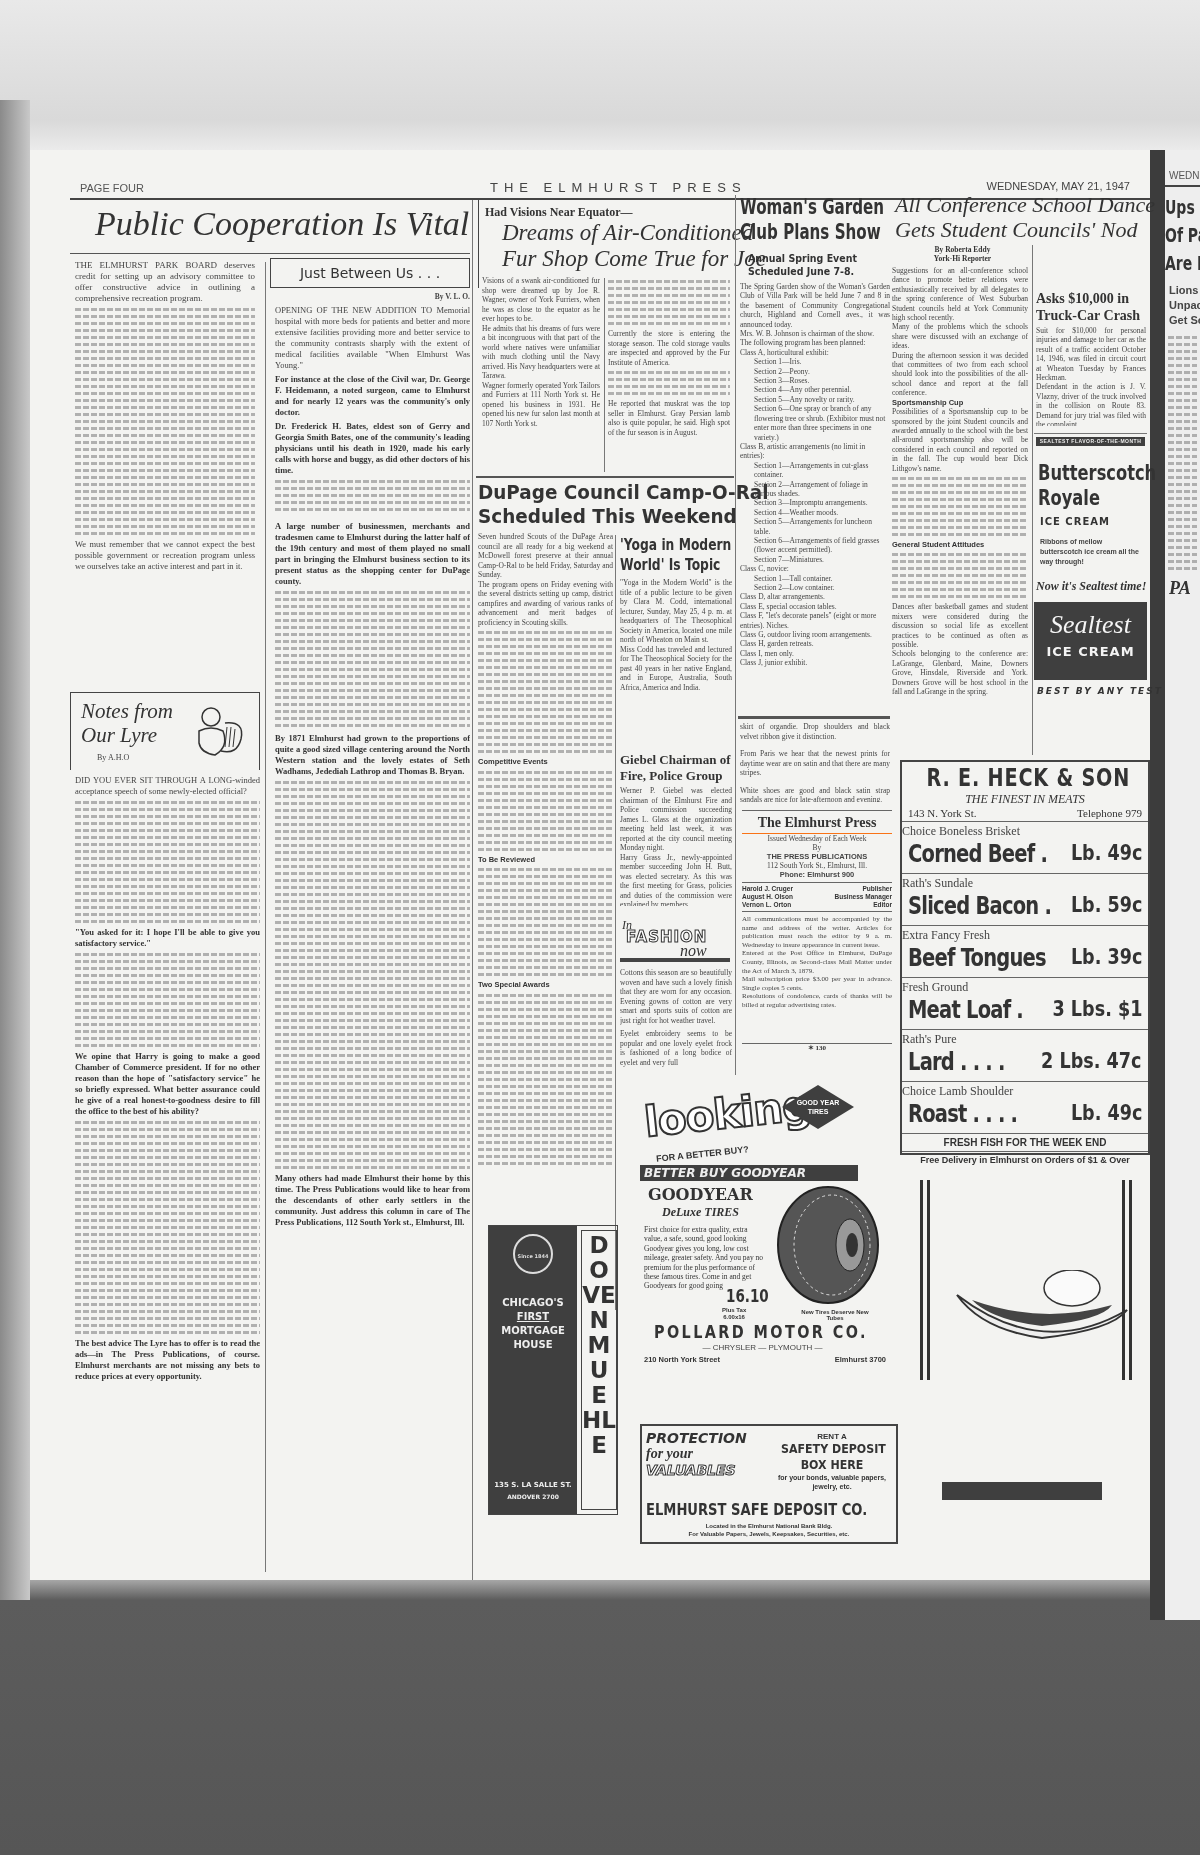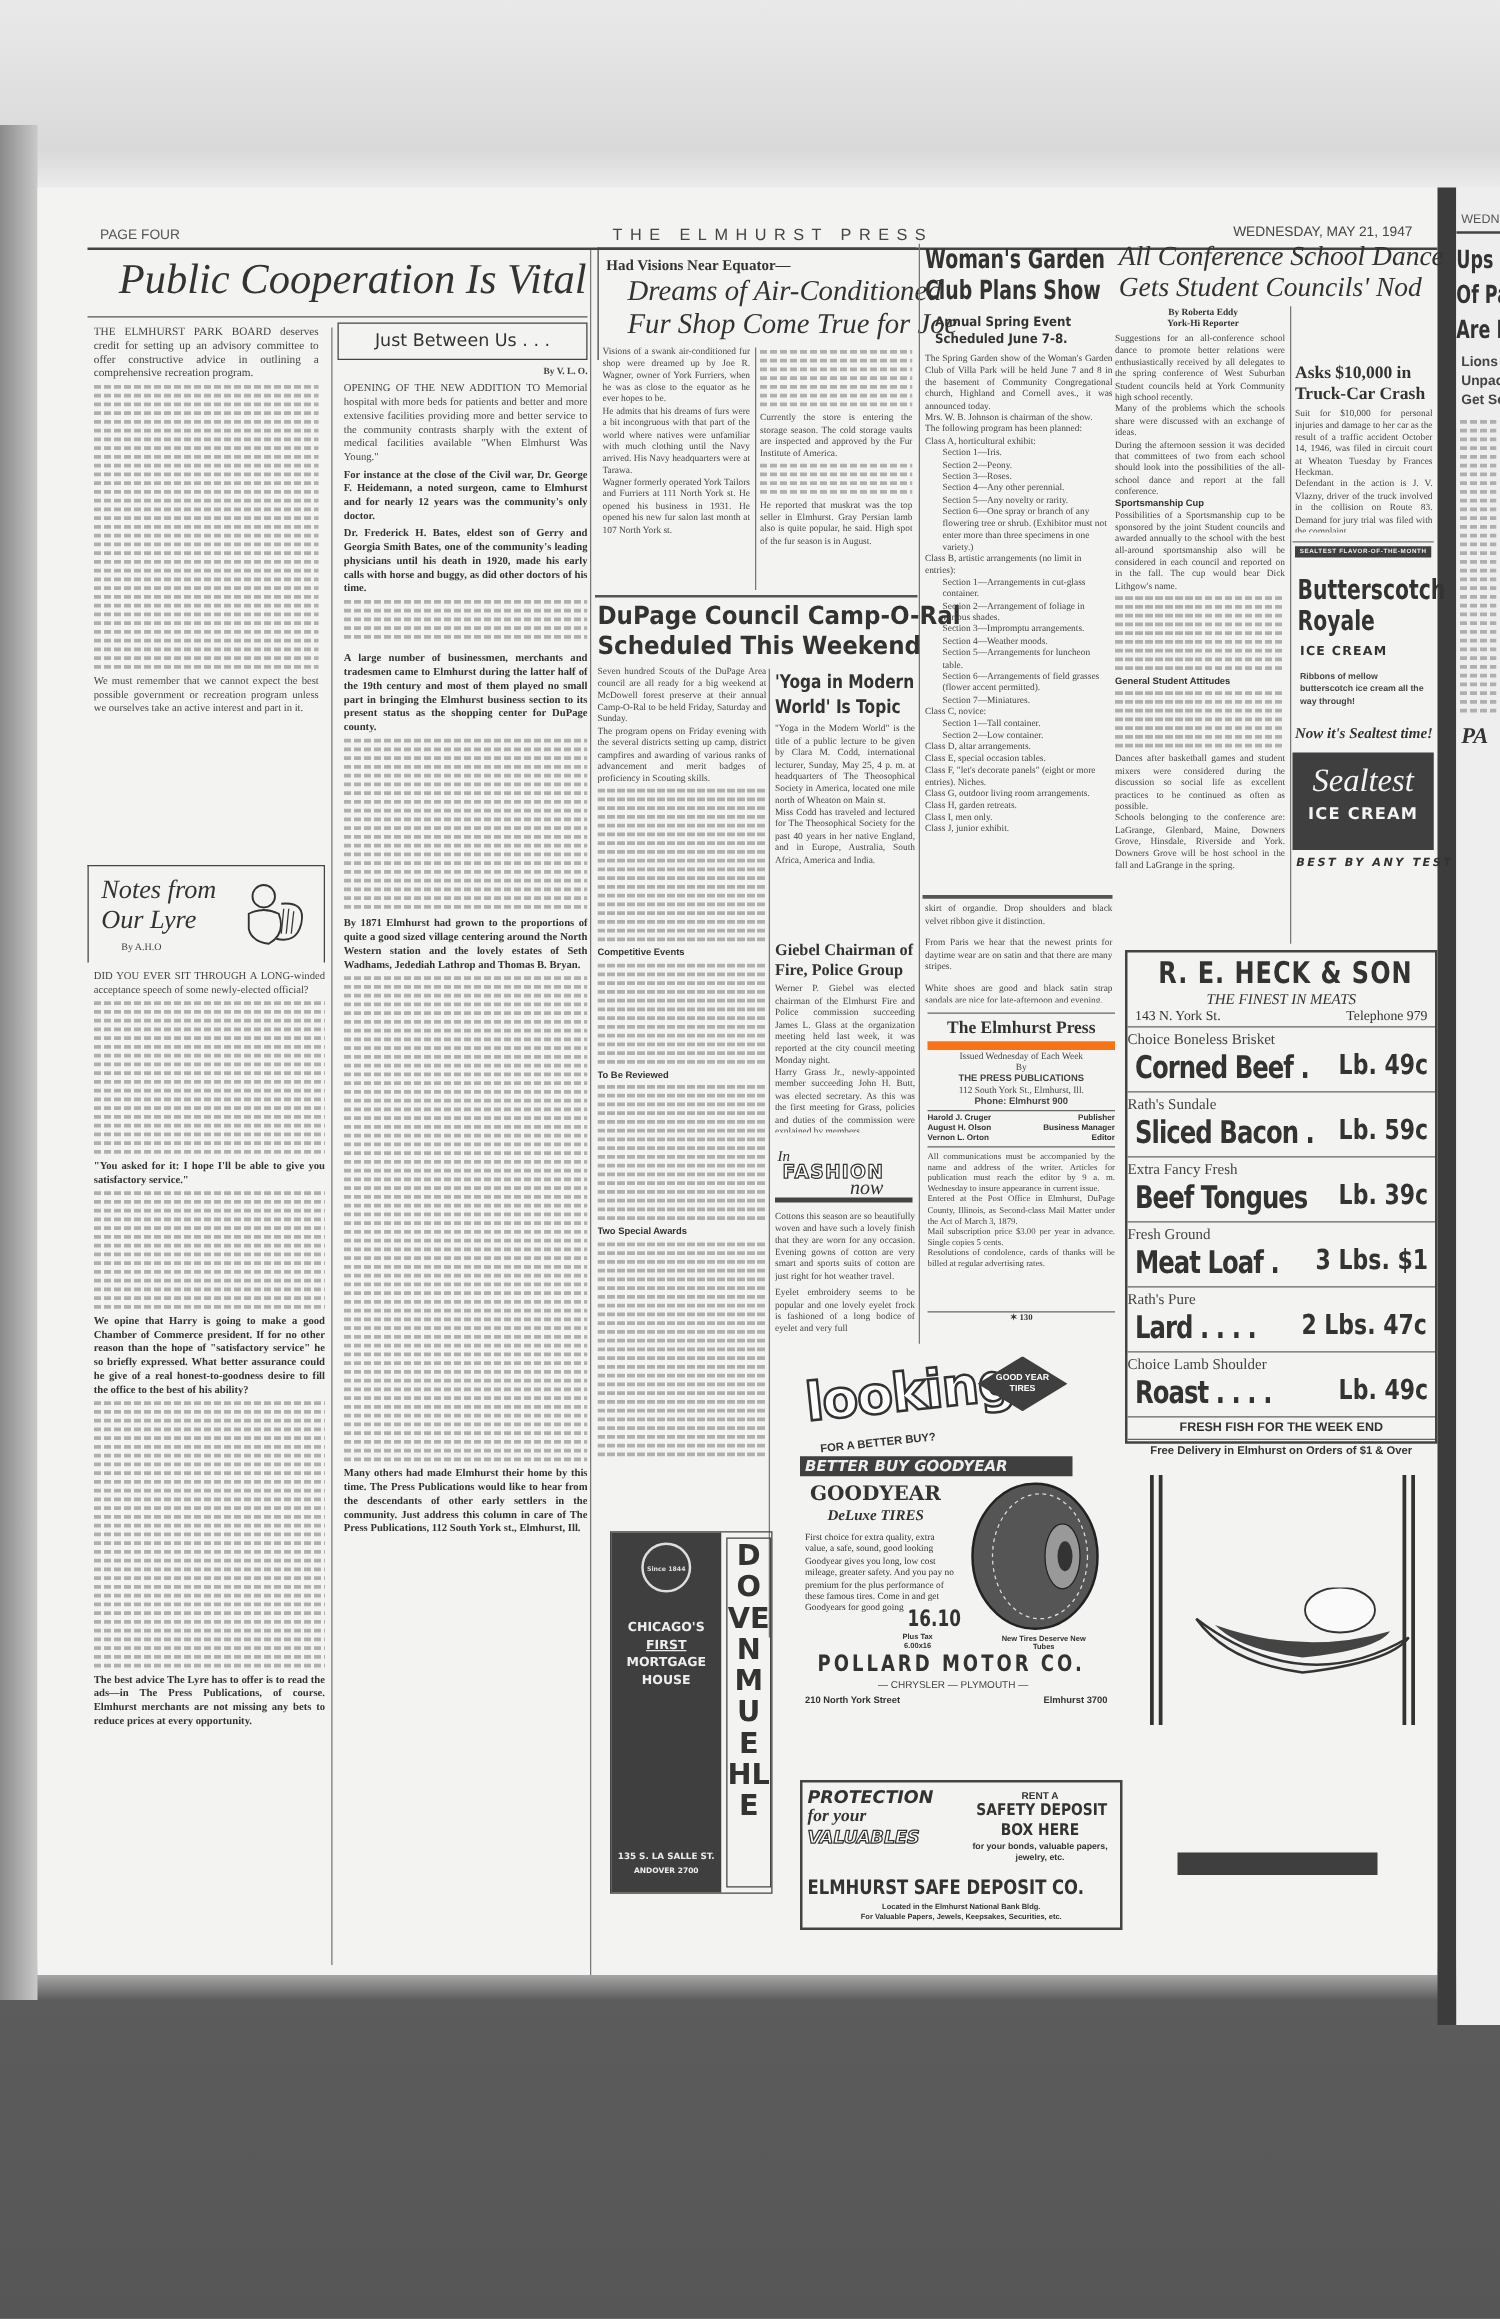--- a/index.html
+++ b/index.html
@@ -533,21 +533,21 @@
 </div>
 <div class="hline" style="left:738px;top:716px;width:152px;height:3px"></div>
 <div class="col" style="left:740px;top:722px;width:150px;height:80px;font-size:7.5px;line-height:9.5px">
   <p>skirt of organdie. Drop shoulders and black velvet ribbon give it distinction.</p>
   <p style="margin-top:8px">From Paris we hear that the newest prints for daytime wear are on satin and that there are many stripes.</p>
   <p style="margin-top:8px">White shoes are good and black satin strap sandals are nice for late-afternoon and evening.</p>
 </div>
 
 <div style="position:absolute;left:742px;top:810px;width:150px;height:260px">
   <div style="border-top:1px solid #666;padding-top:4px;text-align:center;font-family:'Liberation Serif',serif;font-weight:bold;font-size:14px;color:#333">The Elmhurst Press</div>
-  <div style="border-top:7px solid #f97316;margin-top:2px;text-align:center;font-size:7.5px;line-height:9px;color:#444">
+  <div style="border-top:1px solid #f97316;margin-top:2px;text-align:center;font-size:7.5px;line-height:9px;color:#444">
     <div>Issued Wednesday of Each Week</div>
     <div>By</div>
     <div style="font-weight:bold;font-family:'Liberation Sans',sans-serif">THE PRESS PUBLICATIONS</div>
     <div>112 South York St., Elmhurst, Ill.</div>
     <div style="font-weight:bold;font-family:'Liberation Sans',sans-serif">Phone: Elmhurst 900</div>
   </div>
   <div style="border-top:1px solid #666;border-bottom:1px solid #666;margin-top:3px;padding:2px 0;font-family:'Liberation Sans',sans-serif;font-weight:bold;font-size:6.5px;line-height:8px;color:#333">
     <div style="display:flex;justify-content:space-between">
         <span>Harold J. Cruger</span>
         <span>Publisher</span>

